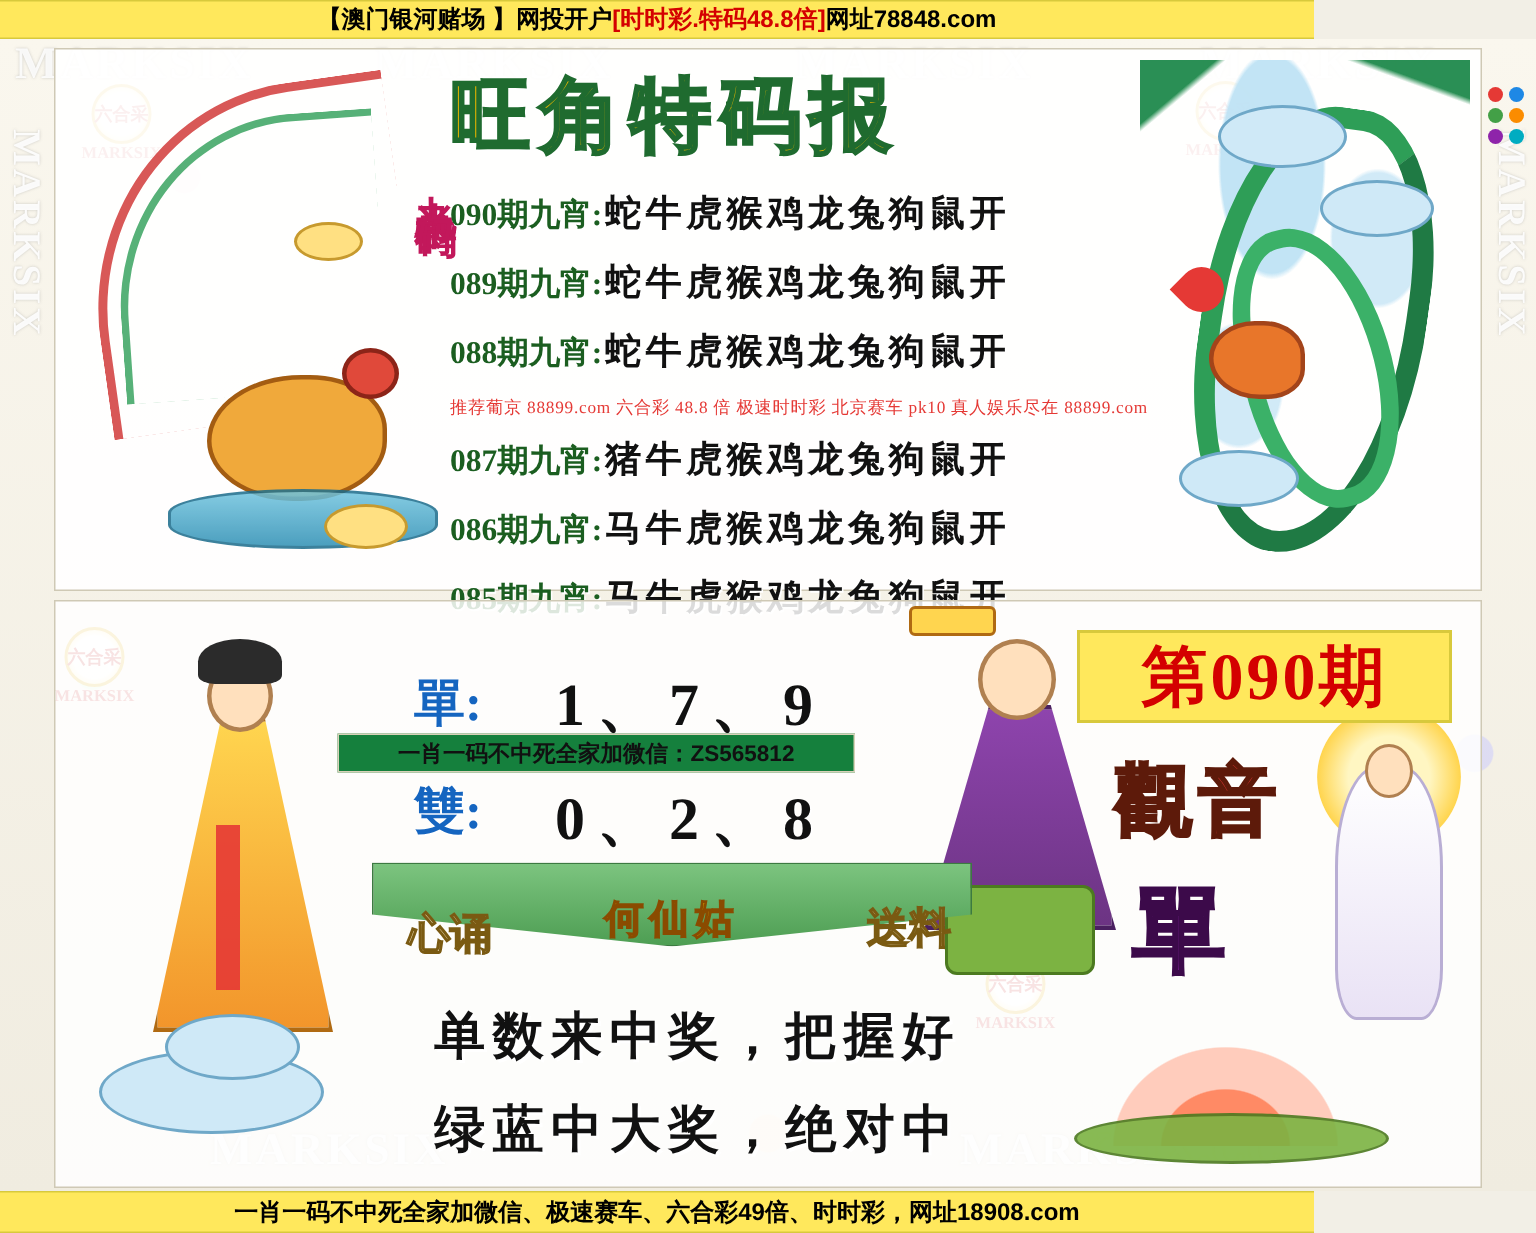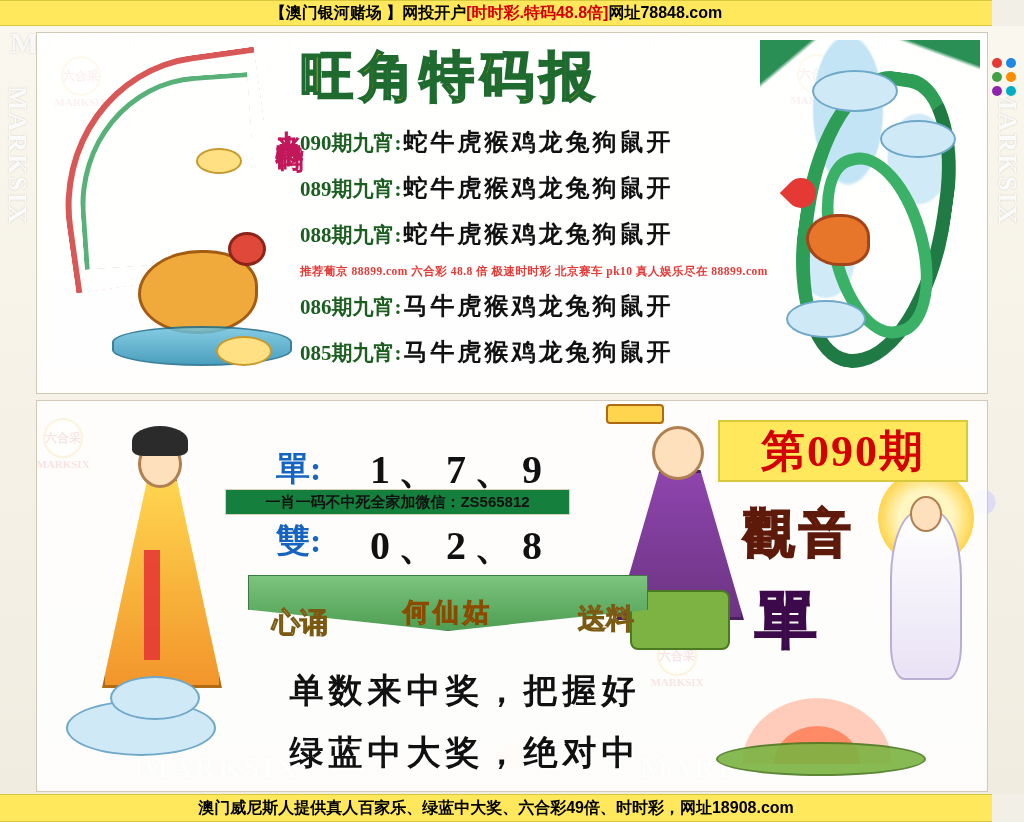--- a/index.html
+++ b/index.html
@@ -8,21 +8,21 @@
     width:1024px; height:822px;
     font-family:"Liberation Sans", sans-serif;
     background:#ffffff;
     overflow:hidden;
     position:relative;
   }
   .page { position:relative; width:1024px; height:822px; background:#f2efe6; }
 
   
   .banner {
-    position:absolute; left:0; width:992px; height:26px;
+    position:absolute; left:0; width:876px; height:26px;
     background:#ffe85c;
     border-top:1px solid #d8c93c; border-bottom:1px solid #d8c93c;
     display:flex; align-items:center; justify-content:center;
     font-size:16px; font-weight:bold; color:#000; letter-spacing:0px;
     white-space:nowrap;
   }
   .banner.top { top:0; }
   .banner.bottom { bottom:0; height:28px; }
   .banner .red { color:#d40000; }
 
@@ -92,21 +92,21 @@
   .row .period {
     color:#1b5e20; font-size:21px; font-weight:bold; margin-right:2px;
     text-shadow:1px 1px 0 #fff;
   }
   .row .animals {
     color:#111; font-size:24px; font-weight:bold; letter-spacing:3px;
     text-shadow:1px 1px 0 #fff;
   }
   .row.promo { height:26px; }
   .promo-text {
-    color:#e53935; font-size:11.5px; font-weight:bold; letter-spacing:.5px;
+    color:#e53935; font-size:11.5px; font-weight:normal; letter-spacing:.5px;
   }
 
   
   .art { position:absolute; pointer-events:none; }
 
   
   .sub-title {
     position:absolute; left:320px; top:404px; width:300px; height:40px;
     font-family:"Liberation Serif", serif;
     font-size:30px; font-weight:bold; color:#2e7d32;
@@ -424,20 +424,24 @@
       <span class="animals">蛇牛虎猴鸡龙兔狗鼠开</span>
     </div>
     <div class="row">
       <span class="period">088期九宵:</span>
       <span class="animals">蛇牛虎猴鸡龙兔狗鼠开</span>
     </div>
     <div class="row promo">
       <span class="promo-text">推荐葡京 88899.com  六合彩 48.8 倍  极速时时彩  北京赛车 pk10  真人娱乐尽在 88899.com</span>
     </div>
     <div class="row">
+      <span class="period">087期九宵:</span>
+      <span class="animals">猪牛虎猴鸡龙兔狗鼠开</span>
+    </div>
+    <div class="row">
       <span class="period">086期九宵:</span>
       <span class="animals">马牛虎猴鸡龙兔狗鼠开</span>
     </div>
     <div class="row">
       <span class="period">085期九宵:</span>
       <span class="animals">马牛虎猴鸡龙兔狗鼠开</span>
     </div>
   </div>
 
   <div class="card-bottom"></div>
@@ -481,16 +485,16 @@
   <div class="ribbon-text">何仙姑</div>
 
   <div class="slogan" style="top:668px;">单数来中奖，把握好</div>
   <div class="slogan" style="top:730px;">绿蓝中大奖，绝对中</div>
 
   <div class="badge-period">第090期</div>
   <div class="badge-guanyin">觀音</div>
   <div class="badge-single">單</div>
 
   <div class="banner bottom">
-    <span>澳门威尼斯人提供真人百家乐、绿蓝中大奖、六合彩49倍、时时彩，网址18908.com</span>
+    <span>一肖一码不中死全家加微信、极速赛车、六合彩49倍、时时彩，网址18908.com</span>
   </div>
 
 </div>
 
 </body></html>

